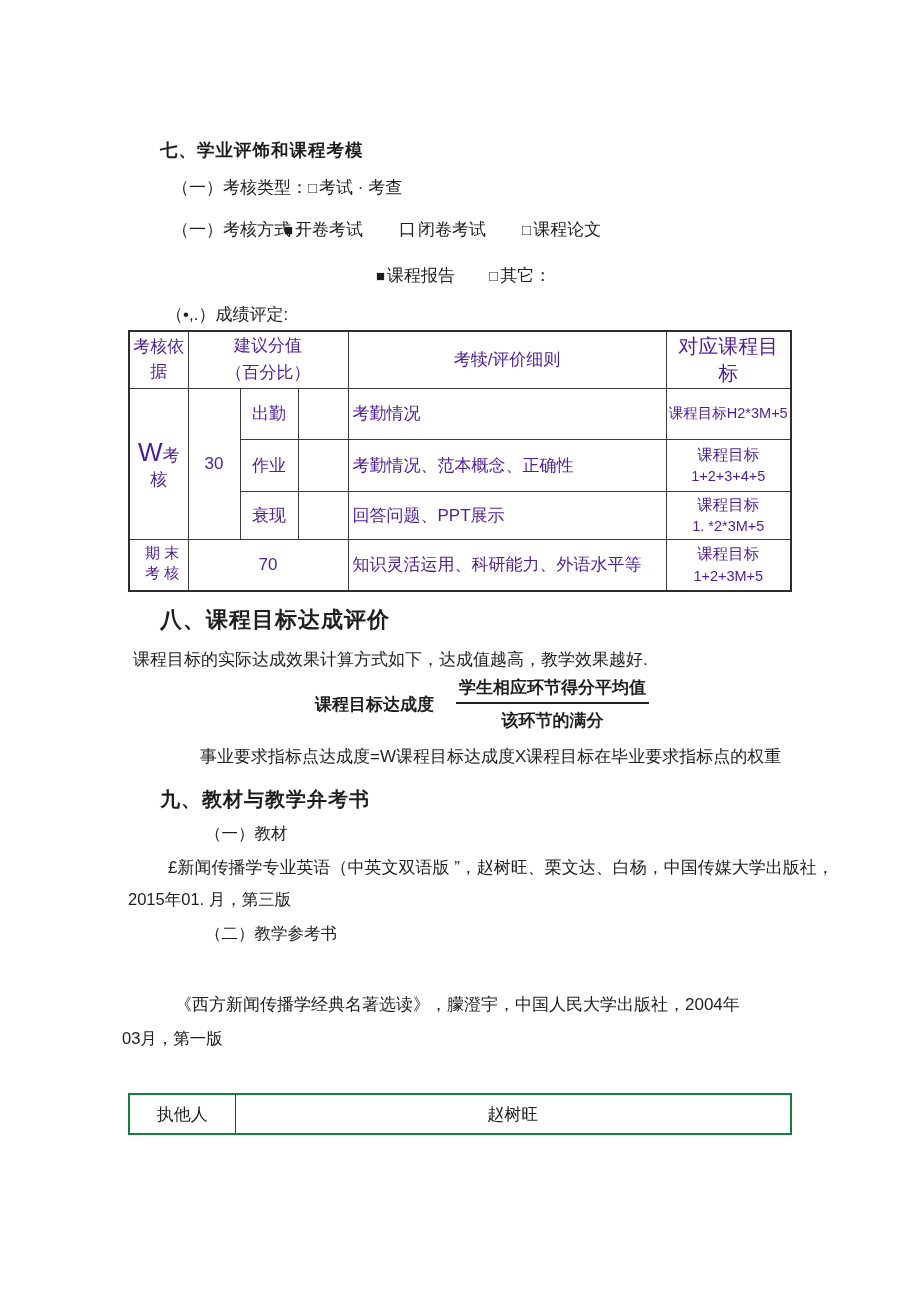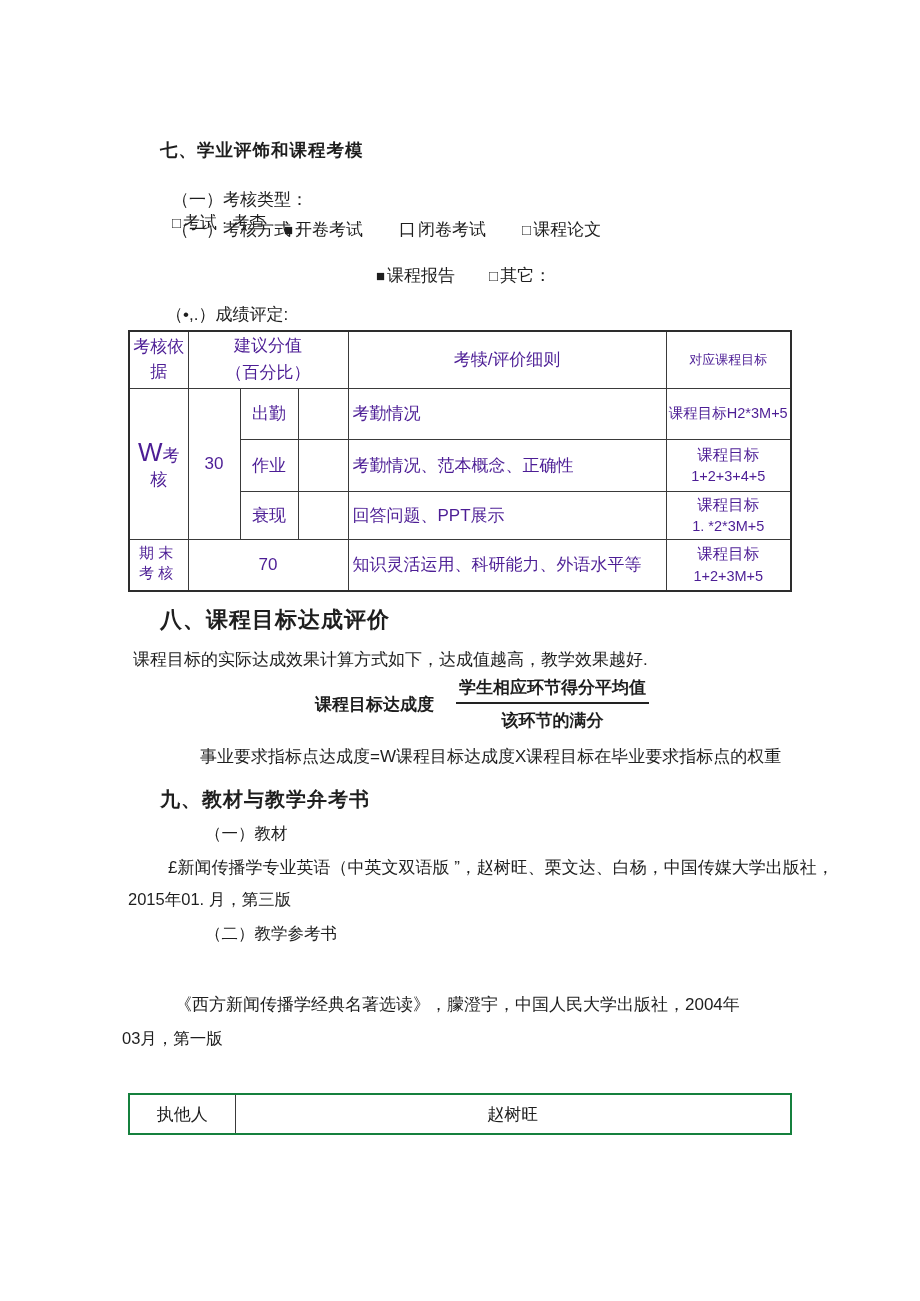--- a/index.html
+++ b/index.html
@@ -68,21 +68,21 @@
     vertical-align: middle;
   }
 </style>
 </head>
 <body>
 
 <div id="page">
 
   <div class="abs h7" style="left:160px; top:138px;">七、学业评饰和课程考模</div>
 
-  <div class="abs t17 optrow" style="left:172px; top:188px;flex-direction:column;">
+  <div class="abs t17 optrow" style="left:172px; top:176px;">
     <span>（一）考核类型：</span>
     <span class="opt">
       <span class="box">□</span>
       <span>考试 · 考查</span>
     </span>
   </div>
 
   <div class="abs t17" style="left:172px; top:218px;">（一）考核方式：</div>
   <div class="abs t17 optrow" style="left:284px; top:218px; gap:36px;">
     <span class="opt">
@@ -124,21 +124,21 @@
     <tbody>
         <tr style="height:57px">
       <td class="hdr2">
         <div style="white-space:normal; line-height:1.45;">考核依据</div>
       </td>
       <td colspan="3" class="hdr2">
         <div>建议分值</div>
         <div>（百分比）</div>
       </td>
       <td>考犊/评价细则</td>
-      <td style="font-size:13px;">对应课程目标</td>
+      <td style="font-size:20px;">对应课程目标</td>
     </tr>
     <tr style="height:51px">
       <td rowspan="3">
         <span class="w-big">W</span><span>考核</span>
       </td>
       <td rowspan="3">30</td>
       <td>出勤</td>
       <td></td>
       <td class="left">考勤情况</td>
       <td class="target" style="padding:0;">课程目标H2*3M+5</td>
@@ -155,21 +155,21 @@
     <tr style="height:48px">
       <td>衰现</td>
       <td></td>
       <td class="left">回答问题、PPT展示</td>
       <td class="target">
         <div style="font-size:15.5px;">课程目标</div>
         <div>1. *2*3M+5</div>
       </td>
     </tr>
     <tr style="height:52px">
-      <td class="small2" style="text-align:left; padding-left:9px; vertical-align:top; padding-top:3px;">
+      <td class="small2" style="text-align:left; padding-left:15px; vertical-align:top; padding-top:3px;">
         <div>期 末</div>
         <div>考 核</div>
       </td>
       <td colspan="3">70</td>
       <td class="left">知识灵活运用、科研能力、外语水平等</td>
       <td class="target">
         <div style="font-size:15.5px;">课程目标</div>
         <div>1+2+3M+5</div>
       </td>
     </tr>

